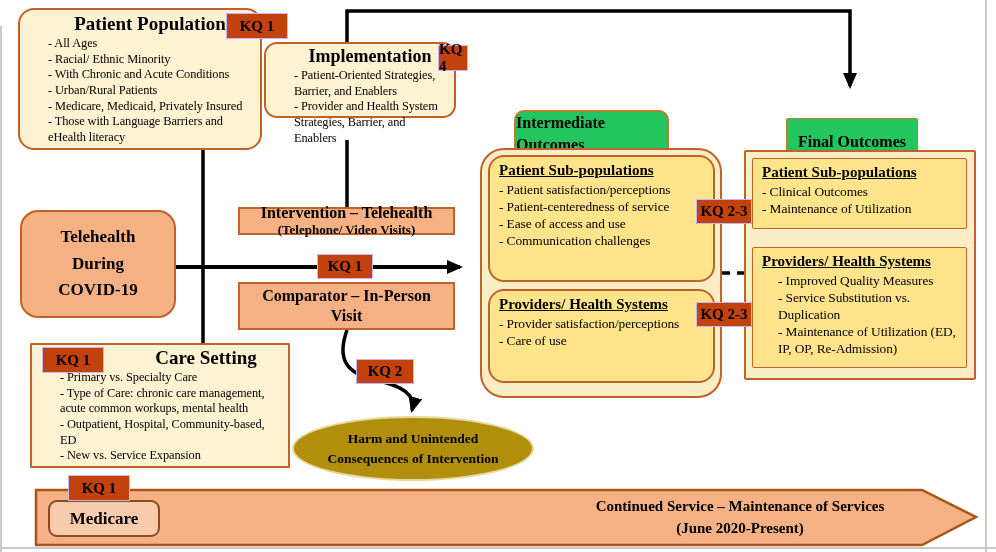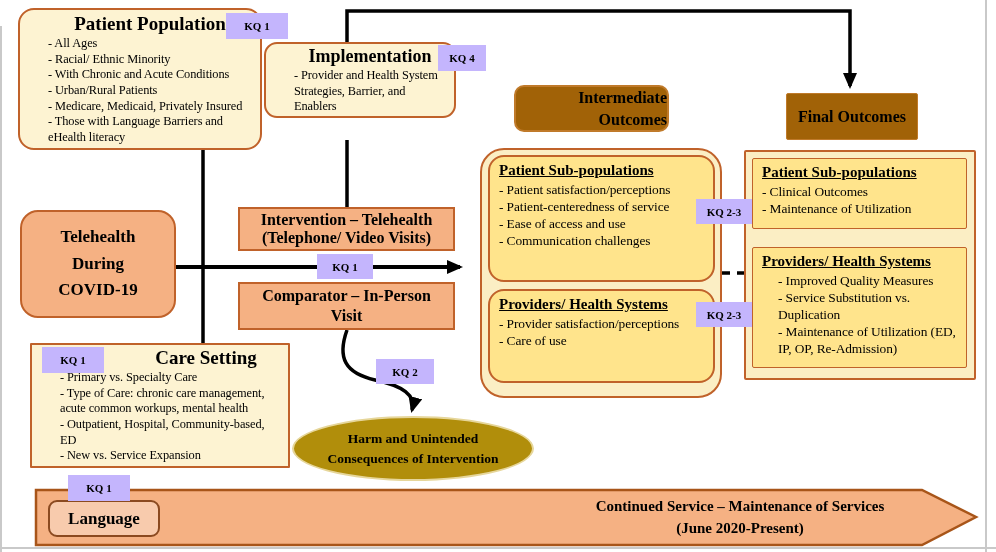--- a/index.html
+++ b/index.html
@@ -7,28 +7,28 @@
     position:relative;width:996px;height:552px;background:#ffffff;overflow:hidden;
     font-family:"Liberation Serif","DejaVu Serif",serif;color:#000;
   }
   .abs{position:absolute;box-sizing:border-box;}
   
   .frame{background:#c9c9c9;}
   
   .cream-box{background:#FDF3D2;border:2px solid #C0622A;border-radius:16px;z-index:2;padding-left:20px;}
   .orange-box{background:#F5B183;border:2px solid #C0622A;z-index:2;}
   .rounded{border-radius:16px;}
-  .gold-header{background:#a16207;border:2px solid #C07A2A;z-index:2;
-    display:flex;align-items:center;justify-content:center;text-align:right;
-    font-weight:bold;font-size:16px;line-height:1.35;}
+  .gold-header{background:#22c55e;border:2px solid #C07A2A;z-index:2;
+    display:flex;align-items:center;justify-content:center;text-align:left;
+    font-weight:bold;font-size:16px;line-height:1.35;margin-top:25px;}
   .container-box{background:#FBEEC4;border:2px solid #C0622A;z-index:2;}
   .inner-gold{background:#FFE48C;border:2px solid #C0622A;z-index:3;padding:5px 9px 4px 9px;}
-  .kq{background:#c4b5fd;border:4px solid #c4b5fd;z-index:6;
+  .kq{background:#c2410c;border:1px solid #c4b5fd;z-index:6;
     display:flex;align-items:center;justify-content:center;
-    font-weight:bold;font-size:11px;color:#000;}
+    font-weight:bold;font-size:15px;color:#000;}
   .box-title{font-weight:bold;text-align:center;}
   .u-title{font-weight:bold;font-size:15px;text-decoration:underline;margin-bottom:2px;}
   .items{padding:0 8px;font-size:12.4px;line-height:1.26;letter-spacing:-0.1px;}
   .items-lg{font-size:13.4px;line-height:1.27;}
   .ellipse{background:#B18E0B;border:2px solid #E6D69A;border-radius:50%;z-index:2;
     display:flex;align-items:center;justify-content:center;text-align:center;
     font-weight:bold;font-size:13.5px;line-height:1.45;padding:0 22px;}
   .center-col{display:flex;flex-direction:column;align-items:center;justify-content:center;text-align:center;}
   svg.connectors{position:absolute;left:0;top:0;z-index:1;pointer-events:none;}
   .phase-text{z-index:4;font-weight:bold;font-size:15px;line-height:1.5;}
@@ -75,48 +75,49 @@
         <div>- Urban/Rural Patients</div>
         <div>- Medicare, Medicaid, Privately Insured</div>
         <div>- Those with Language Barriers and eHealth literacy</div>
       </div>
   </div>
   <div class="abs kq" style="left:226px;top:13px;width:62px;height:26px;">KQ 1</div>
 
   <div class="abs cream-box" style="left:264px;top:42px;width:192px;height:76px;padding-top:2px;border-radius:13px;">
     <div class="box-title" style="font-size:18px;margin-bottom:1px;">Implementation</div>
     <div class="items">
+        <div>- Patient-Oriented Strategies, Barrier, and Enablers</div>
         <div>- Provider and Health System Strategies, Barrier, and Enablers</div>
       </div>
   </div>
-  <div class="abs kq" style="left:438px;top:45px;width:48px;height:26px;">KQ 4</div>
+  <div class="abs kq" style="left:438px;top:45px;width:30px;height:26px;">KQ 4</div>
 
   <div class="abs orange-box rounded center-col" style="left:20px;top:210px;width:156px;height:108px;padding:0 18px;font-weight:bold;font-size:17px;line-height:1.55;border-radius:18px;">Telehealth During COVID-19</div>
 
-  <div class="abs orange-box center-col" style="left:238px;top:207px;width:217px;height:44px;">
+  <div class="abs orange-box center-col" style="left:238px;top:207px;width:217px;height:28px;">
     <div style="font-weight:bold;font-size:16px;line-height:1.15;">Intervention – Telehealth</div>
-    <div style="font-weight:bold;font-size:16px;line-height:1.15;">(Telephone/ Video Visits)</div>
+    <div style="font-weight:bold;font-size:13px;line-height:1.15;">(Telephone/ Video Visits)</div>
   </div>
 
   <div class="abs kq" style="left:317px;top:254px;width:56px;height:25px;">KQ 1</div>
 
   <div class="abs orange-box center-col" style="left:238px;top:282px;width:217px;height:48px;padding:0 8px;font-weight:bold;font-size:16px;line-height:1.25;">Comparator – In-Person Visit</div>
 
   <div class="abs cream-box" style="left:30px;top:343px;width:260px;height:125px;padding-top:2px;border-radius:1px;">
     <div class="box-title" style="font-size:19px;margin-bottom:1px;padding-left:72px;">Care Setting</div>
     <div class="items">
         <div>- Primary vs. Specialty Care</div>
         <div>- Type of Care: chronic care management, acute common workups, mental health</div>
         <div>- Outpatient, Hospital, Community-based, ED</div>
         <div>- New vs. Service Expansion</div>
       </div>
   </div>
   <div class="abs kq" style="left:42px;top:347px;width:62px;height:26px;">KQ 1</div>
 
-  <div class="abs kq" style="left:376px;top:359px;width:58px;height:25px;">KQ 2</div>
+  <div class="abs kq" style="left:356px;top:359px;width:58px;height:25px;">KQ 2</div>
   <div class="abs ellipse" style="left:292px;top:416px;width:242px;height:65px;">Harm and Unintended Consequences of Intervention</div>
 
   <div class="abs gold-header" style="left:514px;top:85px;width:155px;height:47px;border-radius:10px;">Intermediate Outcomes</div>
   <div class="abs container-box" style="left:480px;top:148px;width:242px;height:250px;border-radius:24px;"></div>
   <div class="abs inner-gold" style="left:488px;top:155px;width:227px;height:127px;border-radius:16px;">
     <div class="u-title">Patient Sub-populations</div>
     <div class="items items-lg" style="padding:0;">
         <div>- Patient satisfaction/perceptions</div>
         <div>- Patient-centeredness of service</div>
         <div>- Ease of access and use</div>
@@ -145,19 +146,19 @@
   <div class="abs inner-gold" style="left:752px;top:247px;width:215px;height:121px;border-width:1.5px;border-radius:2px;">
     <div class="u-title">Providers/ Health Systems</div>
     <div class="items items-lg" style="padding:0;margin-left:16px;">
         <div>- Improved Quality Measures</div>
         <div>- Service Substitution vs. Duplication</div>
         <div>- Maintenance of Utilization (ED, IP, OP, Re-Admission)</div>
       </div>
   </div>
 
   <div class="abs kq" style="left:68px;top:475px;width:62px;height:26px;">KQ 1</div>
-  <div class="abs timeline-label" style="left:48px;top:500px;width:112px;height:37px;">Language</div>
+  <div class="abs timeline-label" style="left:48px;top:500px;width:112px;height:37px;">Medicare</div>
   <div class="abs center-col phase-text" style="left:520px;top:493px;width:440px;height:48px;">
       <div>Continued Service – Maintenance of Services</div>
       <div>(June 2020-Present)</div>
     </div>
 
 </div>
 
 </body></html>

